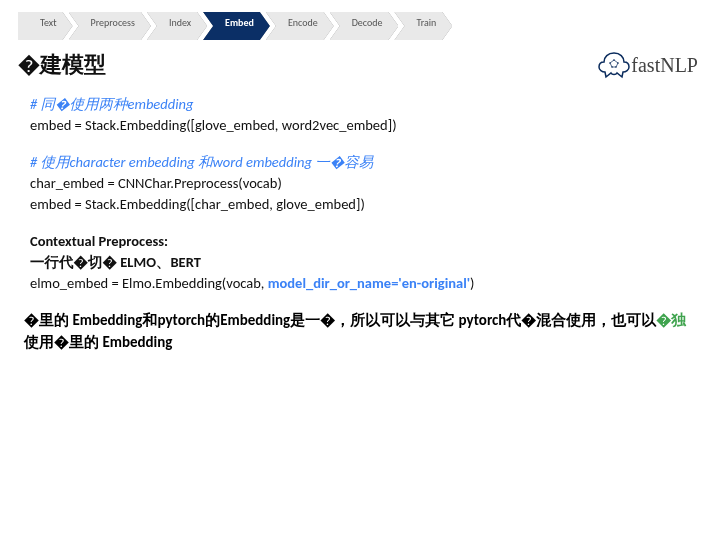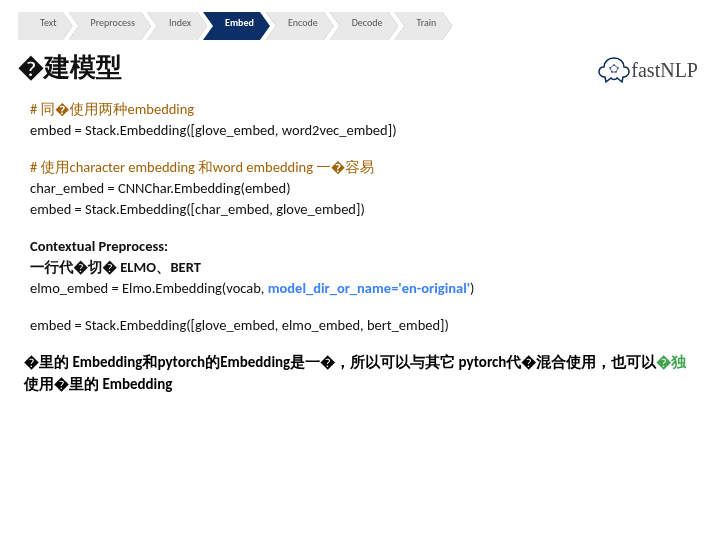--- a/index.html
+++ b/index.html
@@ -39,33 +39,33 @@
   }
   .chev.first::before { clip-path: polygon(0 0, calc(100% - 10px) 0, 100% 50%, calc(100% - 10px) 100%, 0 100%); }
   .chev.active { color: #fff; font-weight: bold; }
   .chev.active::before { background: #0b2f66; }
   .header-row {
     display: flex;
     justify-content: space-between;
     align-items: flex-end;
     padding: 8px 22px 0 18px;
   }
-  .title { font-size: 26px; font-weight: bold; color: #111; }
+  .title { font-size: 22px; font-weight: bold; color: #111; }
   .brand {
     display: flex;
     align-items: center;
     gap: 0;
     font-family: Georgia, serif;
     font-size: 20px;
     color: #444;
   }
   .brain-icon svg { display: block; }
   .content { padding: 14px 30px 0 30px; font-size: 14.5px; color: #111; line-height: 1.45; }
   .block { margin-bottom: 16px; }
-  .comment { color: #a16207; }
+  .comment { font-style: italic; color: #3b82f6; }
   .code { font-family: Calibri, Arial, sans-serif; }
   .strong { font-weight: bold; }
   .red { color: #3b82f6; font-weight: bold; }
   .footer-note { padding: 0 24px; font-size: 15px; font-weight: bold; margin-top: 6px; line-height: 1.45; }
   .green { color: #3fa34e; font-weight: bold; }
 </style>
 </head>
 <body>
 
 <div class="pipeline">
@@ -116,32 +116,29 @@
 
 <div class="content">
 
   <div class="block">
     <div class="comment"># 同�使用两种embedding</div>
     <div class="code">embed = Stack.Embedding([glove_embed, word2vec_embed])</div>
   </div>
 
   <div class="block">
     <div class="comment"># 使用character embedding 和word embedding 一�容易</div>
-    <div class="code">char_embed = CNNChar.Embedding(embed)</div>
+    <div class="code">char_embed = CNNChar.Preprocess(vocab)</div>
     <div class="code">embed = Stack.Embedding([char_embed, glove_embed])</div>
   </div>
 
   <div class="block">
     <div class="strong">Contextual Preprocess:</div>
     <div class="strong">一行代�切� ELMO、BERT</div>
     <div class="code">
       <span>elmo_embed = Elmo.Embedding(vocab, </span><span class="red">model_dir_or_name='en-original'</span><span>)</span>
     </div>
   </div>
 
-  <div class="block">
-    <div class="code">embed = Stack.Embedding([glove_embed, elmo_embed, bert_embed])</div>
-  </div>
 </div>
 
 <div class="footer-note">
   <span>�里的 Embedding和pytorch的Embedding是一�，所以可以与其它 pytorch代�混合使用，也可以</span><span class="green">�独</span><span>使用�里的 Embedding</span>
 </div>
 
 </body></html>

